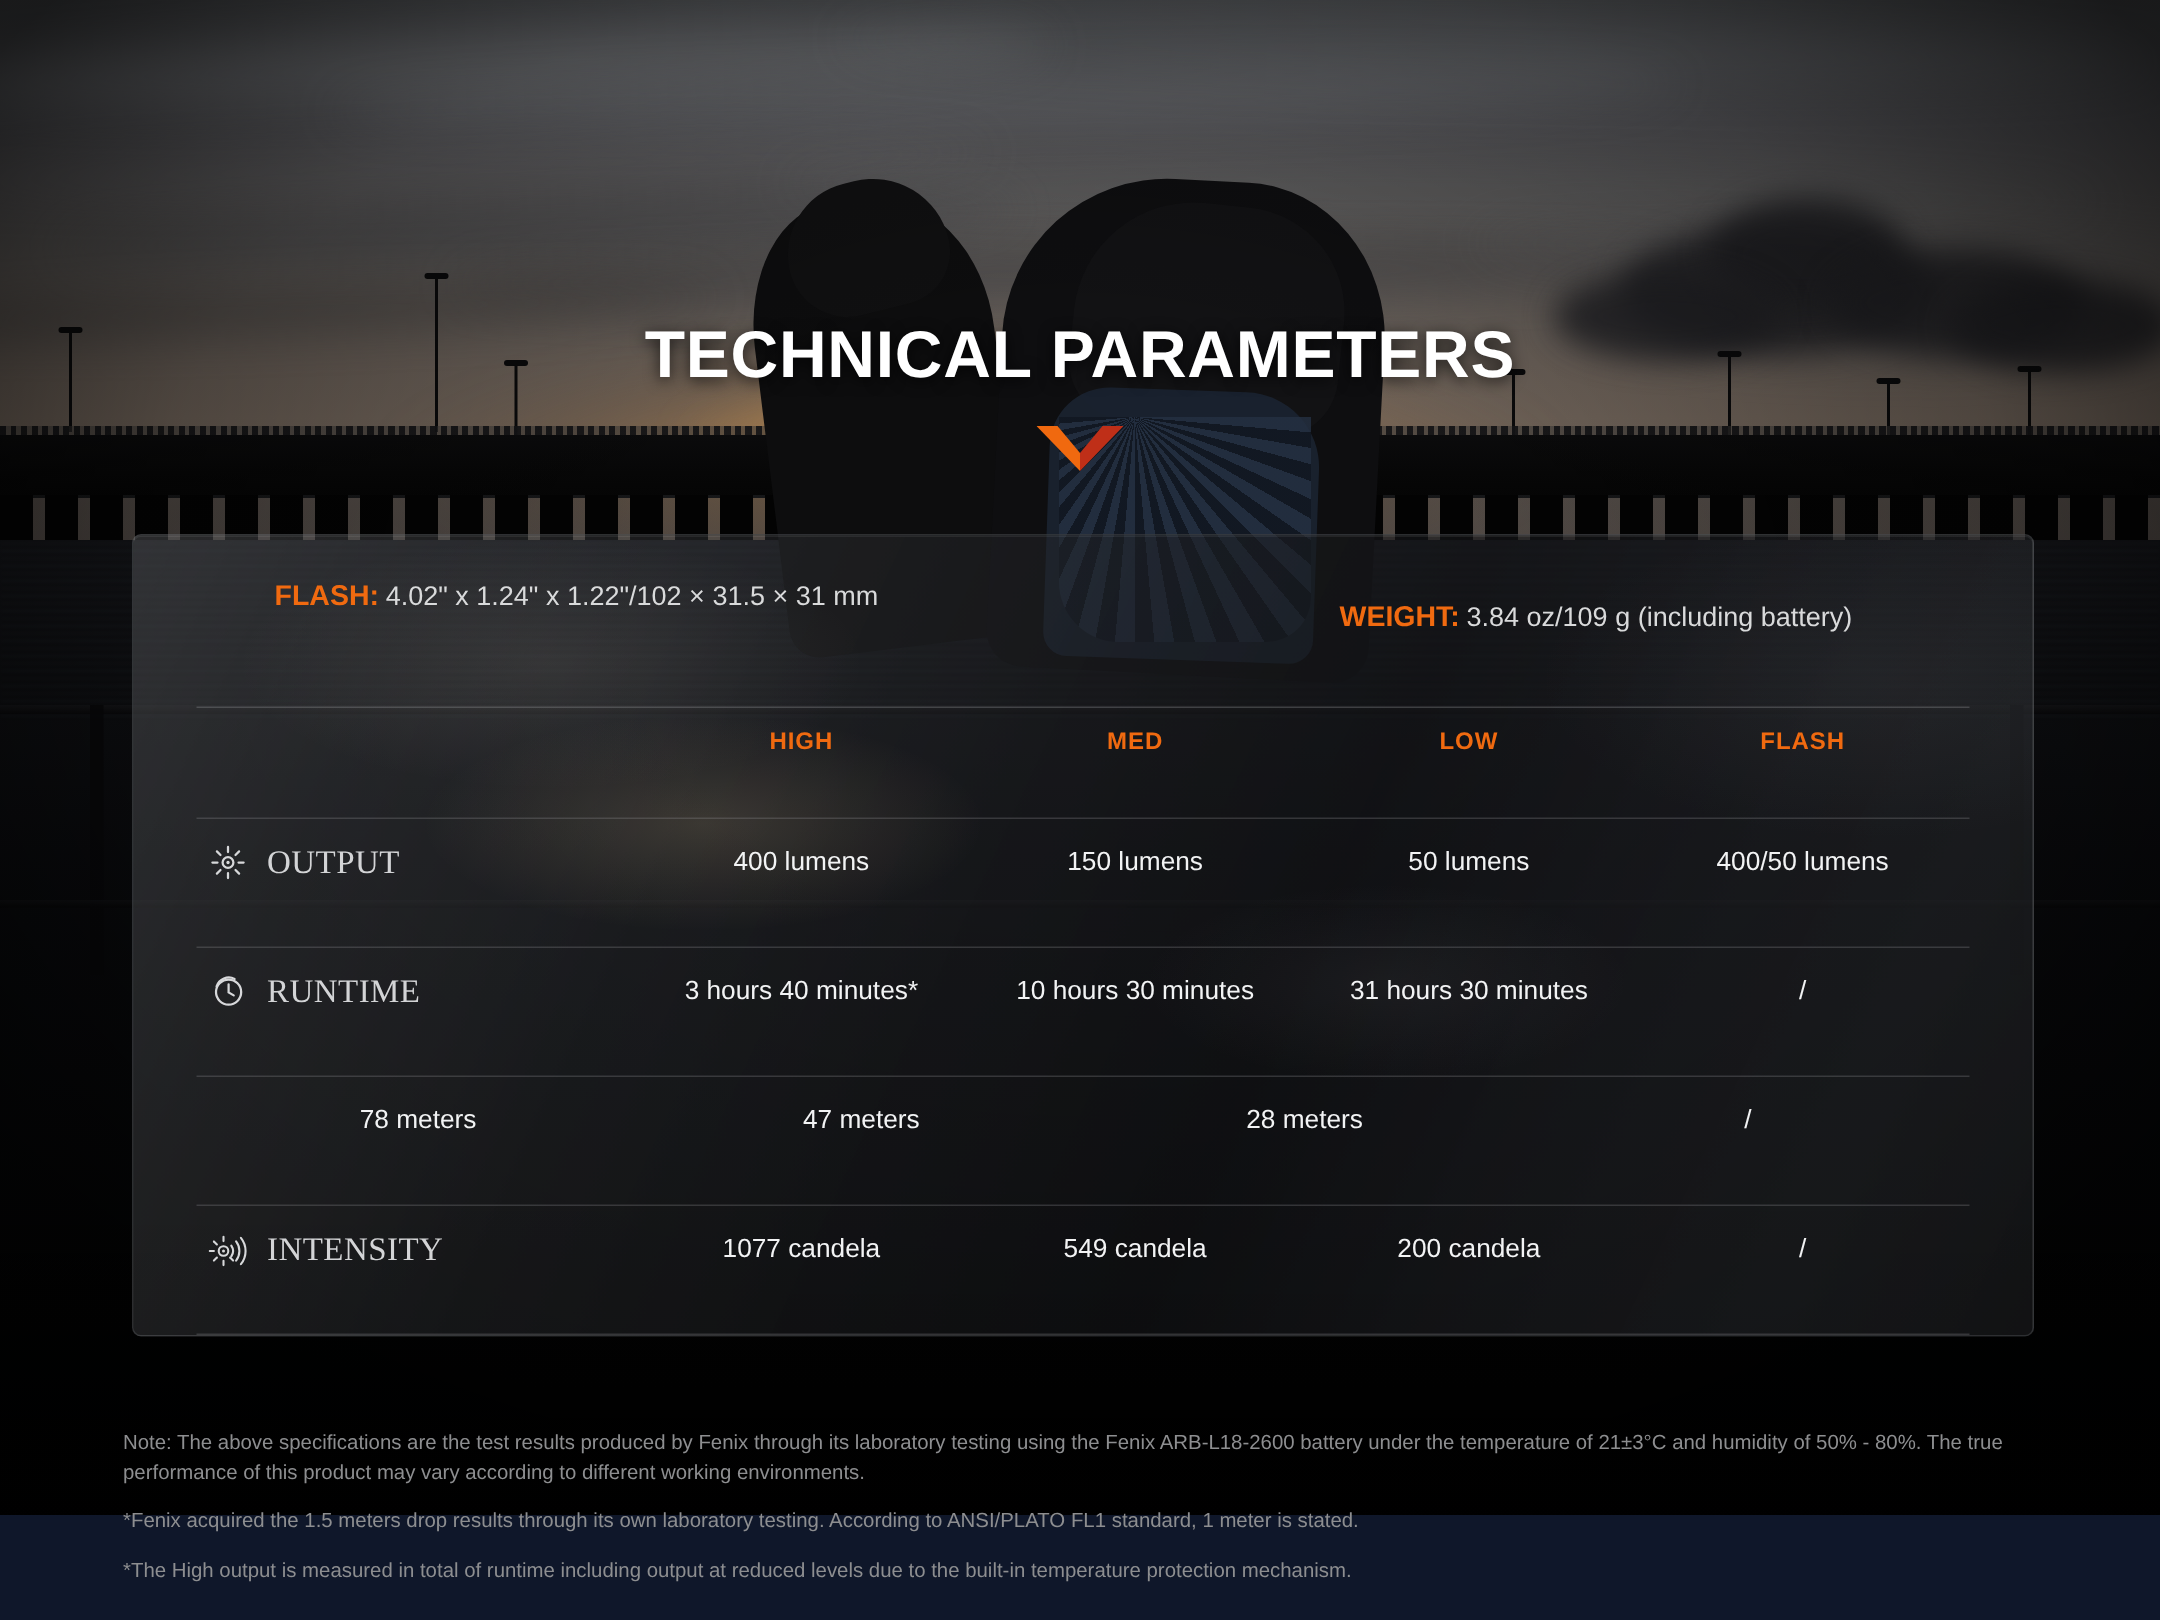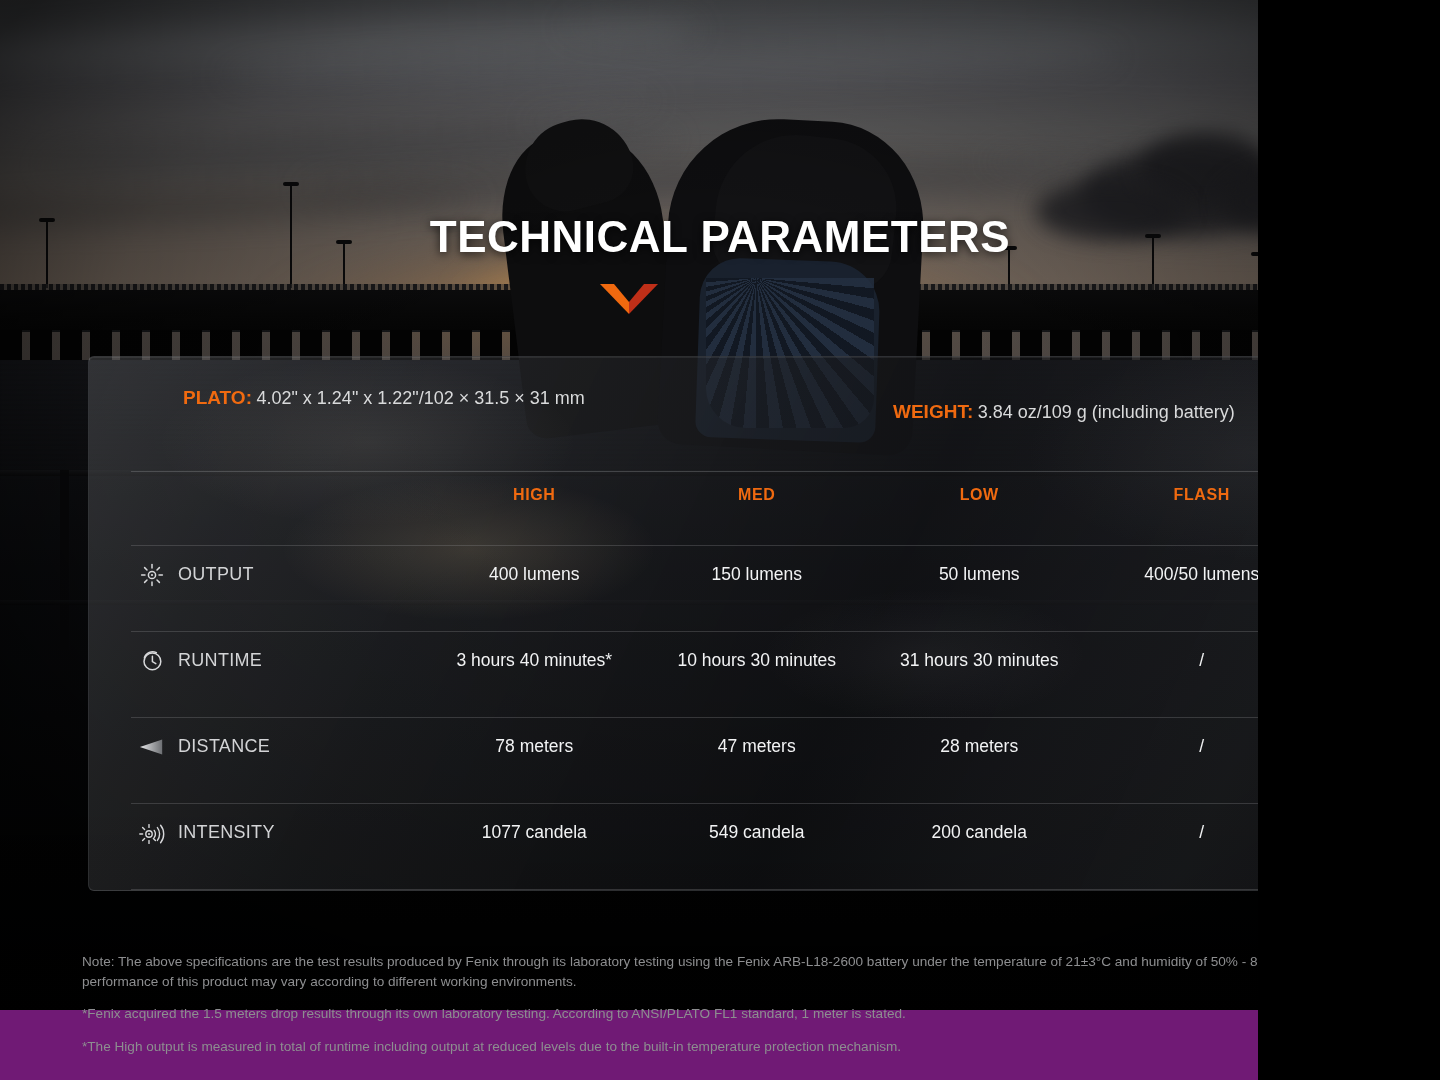--- a/index.html
+++ b/index.html
@@ -6,22 +6,22 @@
   html,body{ width:1440px; height:1080px; }
   body{
     background:#000;
     font-family:"Liberation Sans", sans-serif;
     overflow:hidden;
   }
 
   
   .stage{
     position:relative;
-    width:1258px; height:1080px;
-    background:#701a75;
+    width:1440px; height:1080px;
+    background:#0f172a;
     overflow:hidden;
   }
 
   
   .photo{
     position:absolute; left:0; top:0; width:1440px; height:1010px;
     overflow:hidden;
   }
   
   .sky{
@@ -258,22 +258,22 @@
     margin-top:28px;
   }
   .row.mode-hdr{ height:46px; border-top:1px solid rgba(150,152,156,0.32); }
 
   .cell-label{
     width:292px; flex:0 0 292px;
     display:flex; align-items:center; gap:13px;
     padding-left:8px;
   }
   .cell-label .lbl{
-    color:#d3d4d6; font-size:18px; letter-spacing:0.3px;
-    font-family:Liberation Sans, sans-serif;
+    color:#d3d4d6; font-size:22px; letter-spacing:0.3px;
+    font-family:Liberation Serif, serif;
     text-align:right;
   }
   .cell{
     flex:1 1 0;
     text-align:center;
     color:#f2f3f4;
     font-size:17.5px;
     font-family:"Liberation Sans", sans-serif;
   }
   .cell.mode{
@@ -369,21 +369,21 @@
       <path d="M58 0 L44 0 L29 18 L29 30 Z" fill="#bf2f18"></path>
     </svg>
   </div>
 
   <div class="panel">
     <div class="panel-noise"></div>
     <div class="panel-inner">
 
       <div class="hdr-row">
         <div class="hdr-size">
-          <span class="kv-key">PLATO:</span>
+          <span class="kv-key">FLASH:</span>
           <span class="kv-val">4.02" x 1.24" x 1.22"/102 × 31.5 × 31 mm</span>
         </div>
         <div class="hdr-weight">
           <span class="kv-key">WEIGHT:</span>
           <span class="kv-val">3.84 oz/109 g (including battery)</span>
         </div>
       </div>
 
       <div class="tbl">
 
@@ -430,34 +430,20 @@
             </span>
             <span class="lbl">RUNTIME</span>
           </div>
           <div class="cell">3 hours 40 minutes*</div>
           <div class="cell">10 hours 30 minutes</div>
           <div class="cell">31 hours 30 minutes</div>
           <div class="cell">/</div>
         </div>
 
         <div class="row">
-          <div class="cell-label">
-            <span class="icon">
-              <svg width="28" height="22" viewBox="0 0 28 22" xmlns="http://www.w3.org/2000/svg">
-                <defs>
-                  <linearGradient id="beamg" x1="0" y1="0" x2="1" y2="0">
-                    <stop offset="0%" stop-color="#e6e7e9"></stop>
-                    <stop offset="100%" stop-color="#6d6f73"></stop>
-                  </linearGradient>
-                </defs>
-                <path d="M1 11 L25 3 L25 19 Z" fill="url(#beamg)"></path>
-              </svg>
-            </span>
-            <span class="lbl">DISTANCE</span>
-          </div>
           <div class="cell">78 meters</div>
           <div class="cell">47 meters</div>
           <div class="cell">28 meters</div>
           <div class="cell">/</div>
         </div>
 
         <div class="row">
           <div class="cell-label">
             <span class="icon">
               <svg width="26" height="24" viewBox="0 0 26 24" fill="none" stroke="#d7d8da" stroke-width="1.4" stroke-linecap="round">

